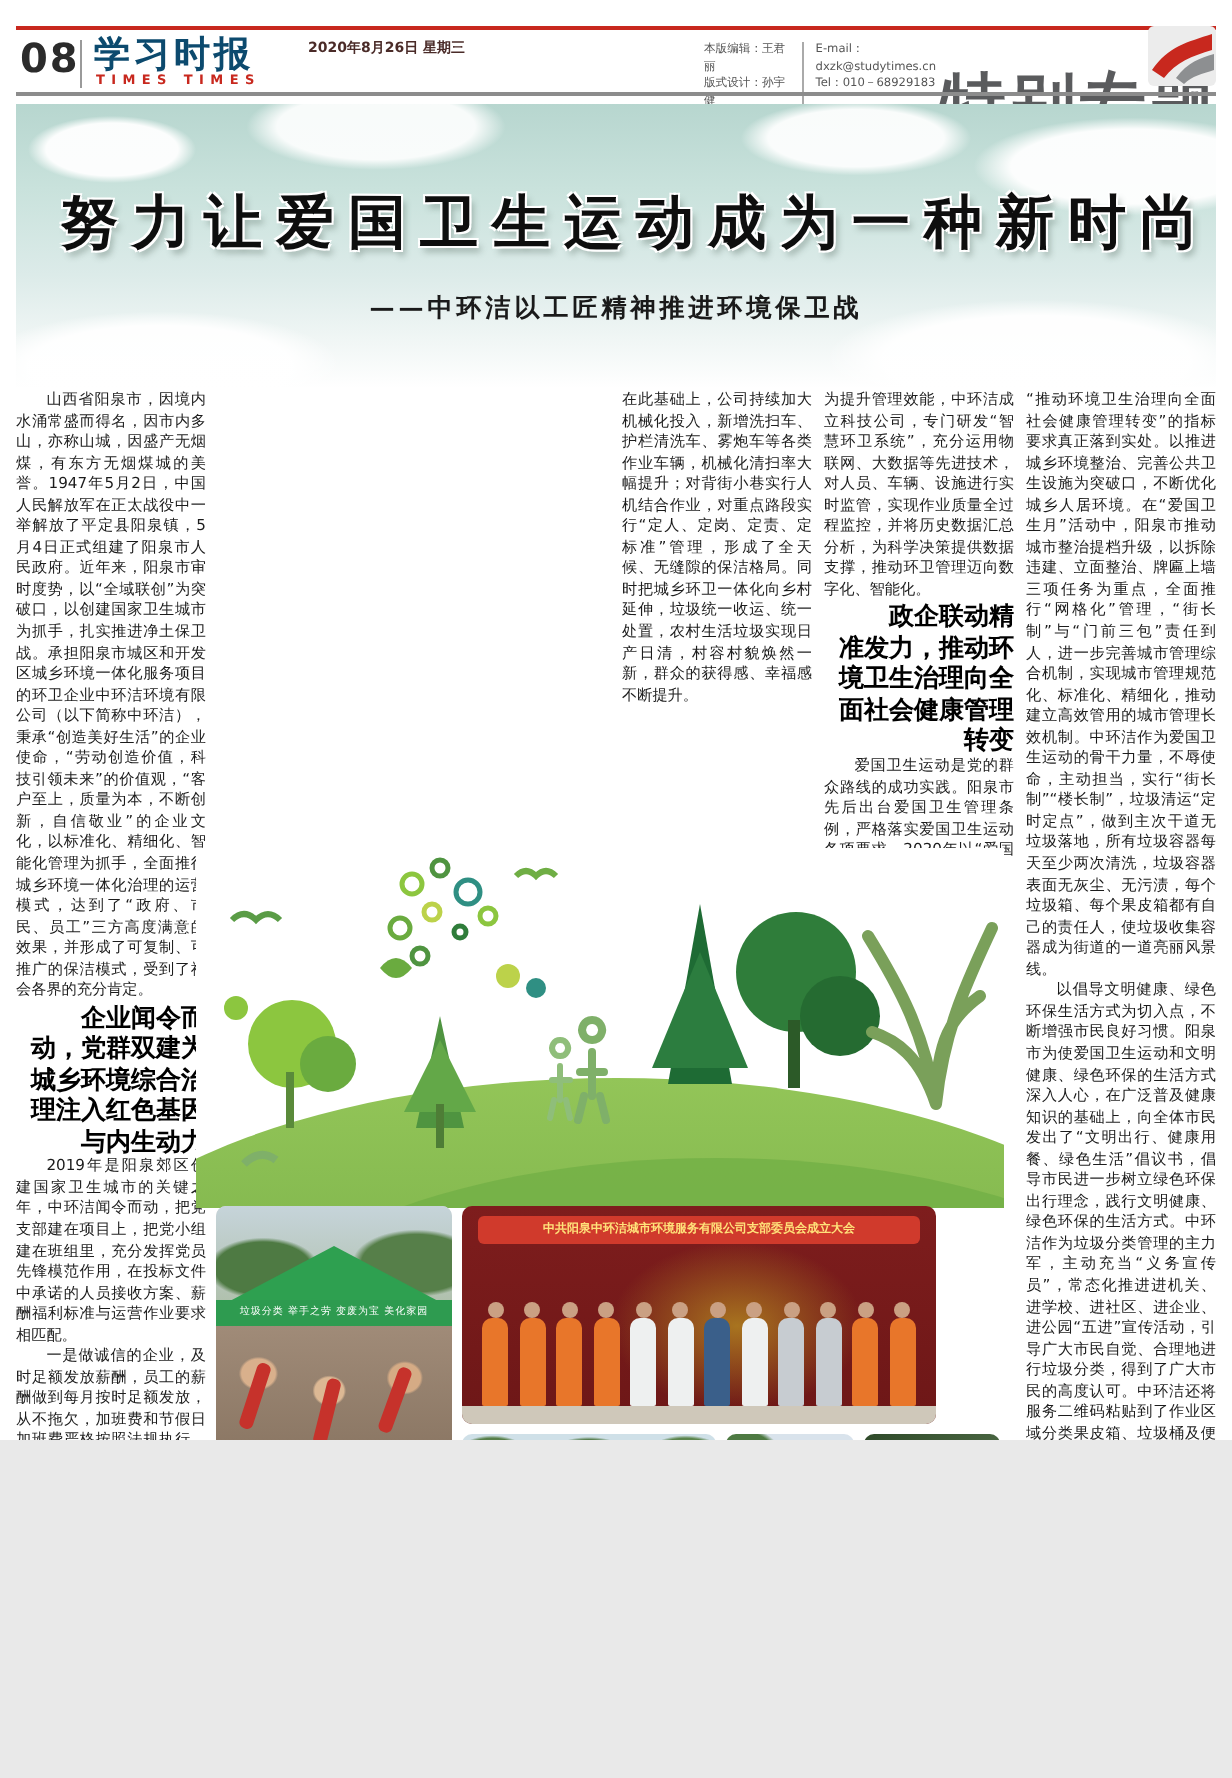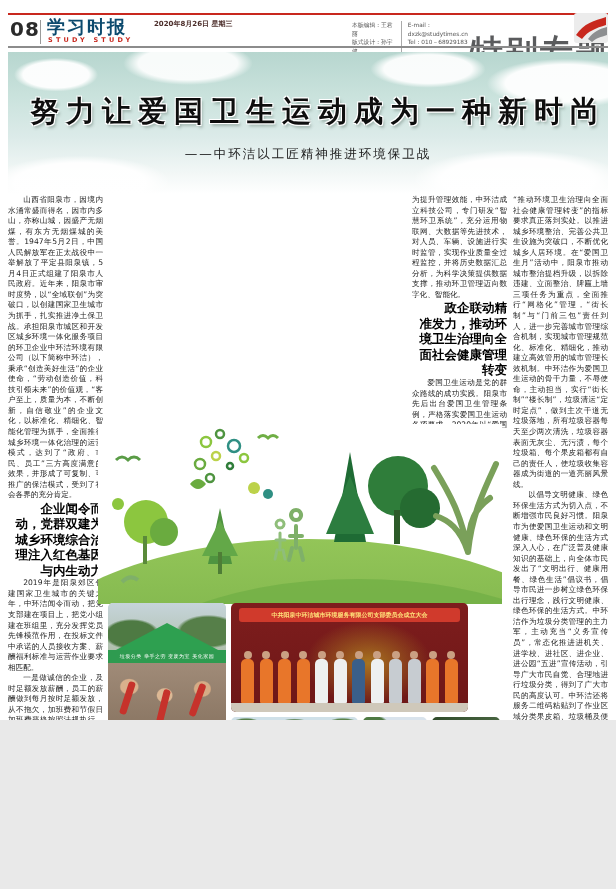--- a/index.html
+++ b/index.html
@@ -26,21 +26,21 @@
       radial-gradient(60px 24px at 8% 16%,rgba(255,255,255,.95) 55%,rgba(255,255,255,0) 70%),
       radial-gradient(90px 30px at 30% 8%,rgba(255,255,255,.9) 55%,rgba(255,255,255,0) 72%),
       radial-gradient(80px 26px at 70% 12%,rgba(255,255,255,.92) 55%,rgba(255,255,255,0) 72%),
       radial-gradient(110px 34px at 93% 22%,rgba(255,255,255,.95) 55%,rgba(255,255,255,0) 72%),
       radial-gradient(120px 36px at 12% 92%,rgba(255,255,255,.95) 55%,rgba(255,255,255,0) 75%),
       radial-gradient(140px 40px at 85% 90%,rgba(255,255,255,.95) 55%,rgba(255,255,255,0) 75%),
       linear-gradient(180deg,#b7d6cf 0%,#c9e2dc 30%,#dcebe9 60%,#f2f7f6 85%,#ffffff 100%);}
   .headline{left:0;right:0;top:40px;text-align:center;font-size:29px;font-weight:700;color:#0e0e0e;
     font-family:"DejaVu Serif",serif;letter-spacing:7px;white-space:nowrap;
     text-shadow:-1px -1px 0 #fff,1px -1px 0 #fff,-1px 1px 0 #fff,1px 1px 0 #fff,2px 3px 3px rgba(60,80,70,.35);padding-left:20px;}
-  .subhead{left:0;right:0;top:94px;text-align:center;font-size:12.5px;font-weight:400;color:#1a1a1a;
+  .subhead{left:0;right:0;top:94px;text-align:center;font-size:12.5px;font-weight:700;color:#1a1a1a;
     font-family:"DejaVu Serif",serif;letter-spacing:2px;}
   
   .c{font-size:7.6px;line-height:10.55px;text-align:justify;color:#1c1c1c;overflow:hidden;}
   .c p{margin:0;text-indent:2em;}
   .c p.cont{text-indent:0;}
   .arth{font-size:12.5px;font-weight:700;line-height:15.5px;color:#000;margin:6px 0 5px;
         text-align:right;text-indent:0;}
   .col1{left:8px;top:195px;width:95px;height:653px;}
   .col2{left:109px;top:195px;width:95px;height:232px;}
   .col3{left:210px;top:195px;width:95px;height:232px;}
@@ -136,21 +136,21 @@
 </style>
 </head>
 <body>
 
 <div id="page">
 
   <div class="abs topline"></div>
   <div class="abs pageno">08</div>
   <div class="abs mh-div"></div>
   <div class="abs paper-cn">学习时报</div>
-  <div class="abs paper-en">STUDY STUDY</div>
+  <div class="abs paper-en">TIMES TIMES</div>
   <div class="abs dateline">2020年8月26日 星期三</div>
   <div class="abs credits">
     <div class="colA">
       <div>本版编辑：王君丽</div>
       <div>版式设计：孙宇健</div>
     </div>
     <div class="colB">
       <div>E-mail：dxzk@studytimes.cn</div>
       <div>Tel：010－68929183</div>
     </div>
@@ -168,20 +168,23 @@
   <div class="abs banner">
     <div class="abs headline">努力让爱国卫生运动成为一种新时尚</div>
     <div class="abs subhead">——中环洁以工匠精神推进环境保卫战</div>
   </div>
 
   <div class="abs c col1">
     <p>山西省阳泉市，因境内水涌常盛而得名，因市内多山，亦称山城，因盛产无烟煤，有东方无烟煤城的美誉。1947年5月2日，中国人民解放军在正太战役中一举解放了平定县阳泉镇，5月4日正式组建了阳泉市人民政府。近年来，阳泉市审时度势，以“全域联创”为突破口，以创建国家卫生城市为抓手，扎实推进净土保卫战。承担阳泉市城区和开发区城乡环境一体化服务项目的环卫企业中环洁环境有限公司（以下简称中环洁），秉承“创造美好生活”的企业使命，“劳动创造价值，科技引领未来”的价值观，“客户至上，质量为本，不断创新，自信敬业”的企业文化，以标准化、精细化、智能化管理为抓手，全面推行城乡环境一体化治理的运营模式，达到了“政府、市民、员工”三方高度满意的效果，并形成了可复制、可推广的保洁模式，受到了社会各界的充分肯定。</p>
     <p class="arth">企业闻令而动，党群双建为城乡环境综合治理注入红色基因与内生动力</p>
     <p>2019年是阳泉郊区创建国家卫生城市的关键之年，中环洁闻令而动，把党支部建在项目上，把党小组建在班组里，充分发挥党员先锋模范作用，在投标文件中承诺的人员接收方案、薪酬福利标准与运营作业要求相匹配。</p>
     <p>一是做诚信的企业，及时足额发放薪酬，员工的薪酬做到每月按时足额发放，从不拖欠，加班费和节假日加班费严格按照法规执行，提高了员工的收入，让员工的获得感、幸福感、安全感大大增强。全额全员缴纳社保，公司按照国家标准为每一位适龄员工缴纳五险一金，在此基础上增设高温补贴等，覆盖率达到100%，为全日制员工和非全日制用工缴纳保险、购买大病保险，提升了员工的养老与人身安全保障。二是做有温度的企业，中环洁公司工会自成立起，始终把维护员工的权益放在首位，注重营造“家”的氛围，让每位环卫工人感受到中环洁大家庭的温暖，每逢节日，都组织员工开展多种多样的慰问活动。</p>
+  </div>
+  <div class="abs c col4">
+    <p class="cont">在此基础上，公司持续加大机械化投入，新增洗扫车、护栏清洗车、雾炮车等各类作业车辆，机械化清扫率大幅提升；对背街小巷实行人机结合作业，对重点路段实行“定人、定岗、定责、定标准”管理，形成了全天候、无缝隙的保洁格局。同时把城乡环卫一体化向乡村延伸，垃圾统一收运、统一处置，农村生活垃圾实现日产日清，村容村貌焕然一新，群众的获得感、幸福感不断提升。</p>
   </div>
   <div class="abs c col5">
     <p class="cont">为提升管理效能，中环洁成立科技公司，专门研发“智慧环卫系统”，充分运用物联网、大数据等先进技术，对人员、车辆、设施进行实时监管，实现作业质量全过程监控，并将历史数据汇总分析，为科学决策提供数据支撑，推动环卫管理迈向数字化、智能化。</p>
     <p class="arth">政企联动精准发力，推动环境卫生治理向全面社会健康管理转变</p>
     <p>爱国卫生运动是党的群众路线的成功实践。阳泉市先后出台爱国卫生管理条例，严格落实爱国卫生运动各项要求，2020年以“爱国卫生季”活动为抓手，组织动员各部门、各单位和广大市民积极参与爱国卫生专项行动，把专项工作落到实处。</p>
   </div>
   <div class="abs c col6">
     <p class="cont">“推动环境卫生治理向全面社会健康管理转变”的指标要求真正落到实处。以推进城乡环境整治、完善公共卫生设施为突破口，不断优化城乡人居环境。在“爱国卫生月”活动中，阳泉市推动城市整治提档升级，以拆除违建、立面整治、牌匾上墙三项任务为重点，全面推行“网格化”管理，“街长制”与“门前三包”责任到人，进一步完善城市管理综合机制，实现城市管理规范化、标准化、精细化，推动建立高效管用的城市管理长效机制。中环洁作为爱国卫生运动的骨干力量，不辱使命，主动担当，实行“街长制”“楼长制”，垃圾清运“定时定点”，做到主次干道无垃圾落地，所有垃圾容器每天至少两次清洗，垃圾容器表面无灰尘、无污渍，每个垃圾箱、每个果皮箱都有自己的责任人，使垃圾收集容器成为街道的一道亮丽风景线。</p>
     <p>以倡导文明健康、绿色环保生活方式为切入点，不断增强市民良好习惯。阳泉市为使爱国卫生运动和文明健康、绿色环保的生活方式深入人心，在广泛普及健康知识的基础上，向全体市民发出了“文明出行、健康用餐、绿色生活”倡议书，倡导市民进一步树立绿色环保出行理念，践行文明健康、绿色环保的生活方式。中环洁作为垃圾分类管理的主力军，主动充当“义务宣传员”，常态化推进进机关、进学校、进社区、进企业、进公园“五进”宣传活动，引导广大市民自觉、合理地进行垃圾分类，得到了广大市民的高度认可。中环洁还将服务二维码粘贴到了作业区域分类果皮箱、垃圾桶及便民垃圾箱上，市民遇到身边的环境脏乱差问题，可随时扫描服务二维码进行反映，环卫人员将在第一时间赶到现场进行清扫。从环卫人员不间断的路面巡查，到借助智慧手段辅助发现环卫问题，智慧环卫系统在提高环卫作业效率的同时，提升了精细化管理服务水平，助力阳泉环境卫生治理向全面社会健康管理转变。</p>
 

